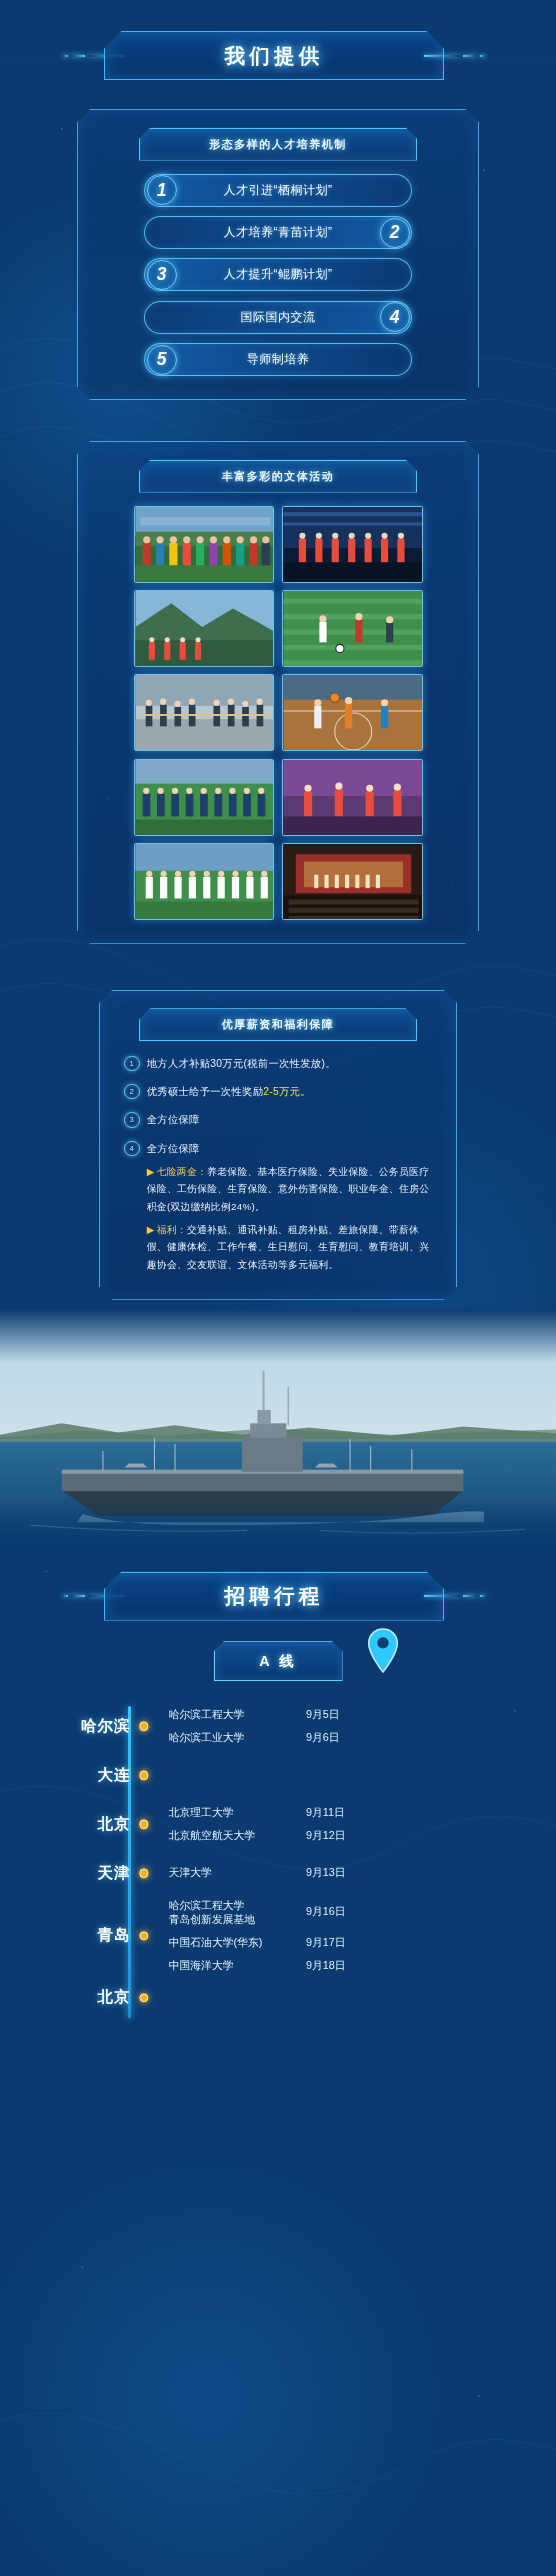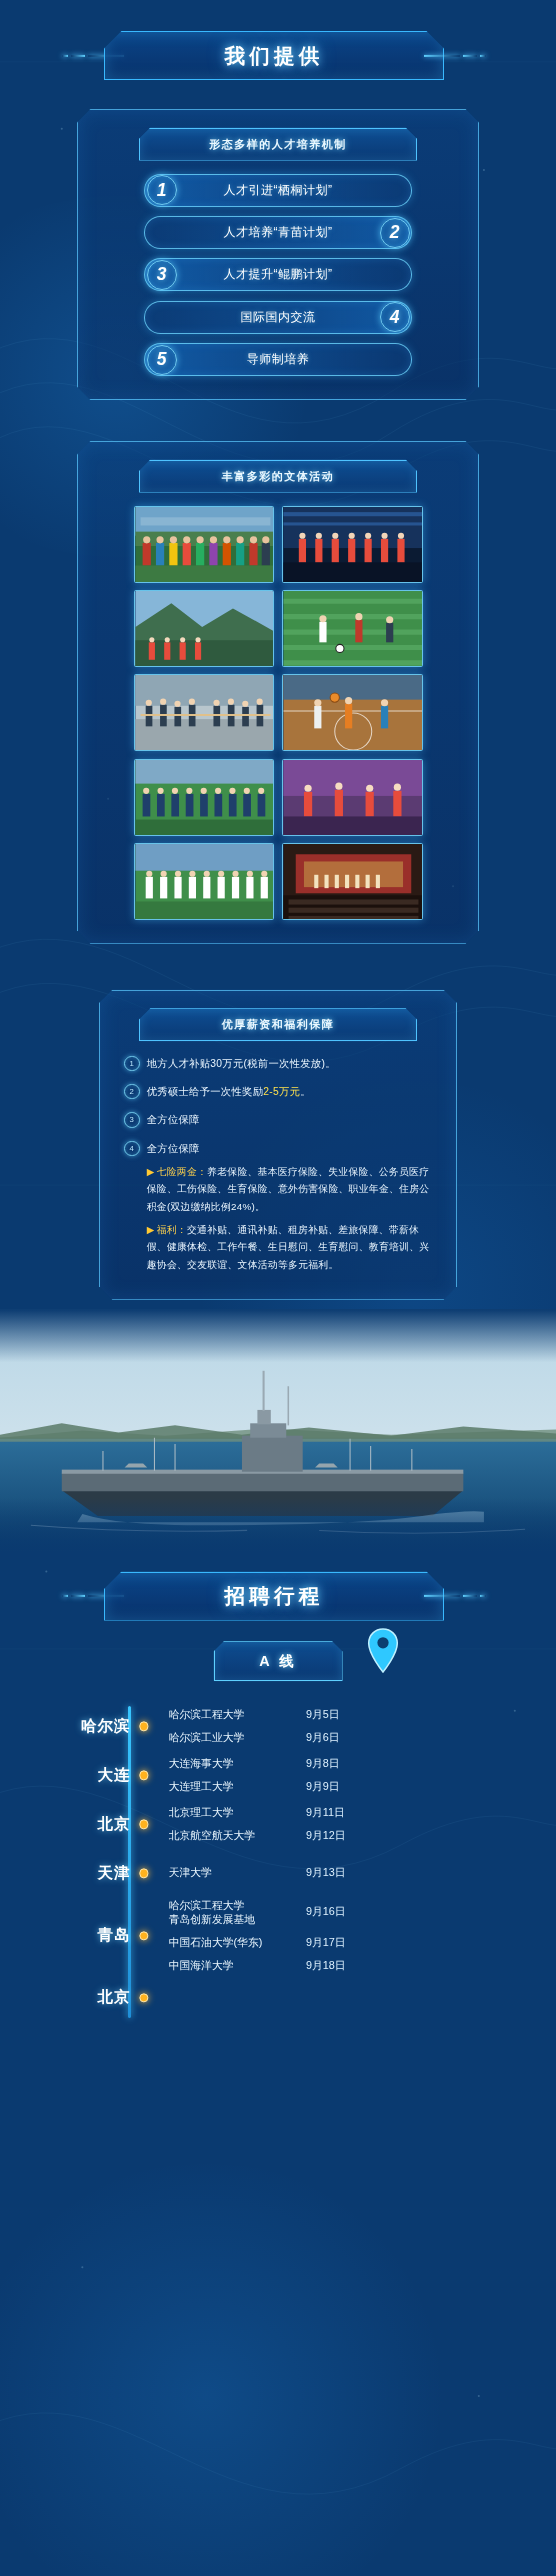--- a/index.html
+++ b/index.html
@@ -733,30 +733,20 @@
             <span class="date">9月6日</span>
           </div>
         </div>
       </div>
 
       <div class="tl-stop">
         <div class="tl-city">大连</div>
         <div class="tl-dot">
             <i></i>
           </div>
-        <div class="tl-items">
-          <div class="tl-item">
-            <span class="uni">大连海事大学</span>
-            <span class="date">9月8日</span>
-          </div>
-          <div class="tl-item">
-            <span class="uni">大连理工大学</span>
-            <span class="date">9月9日</span>
-          </div>
-        </div>
       </div>
 
       <div class="tl-stop">
         <div class="tl-city">北京</div>
         <div class="tl-dot">
             <i></i>
           </div>
         <div class="tl-items">
           <div class="tl-item">
             <span class="uni">北京理工大学</span>

